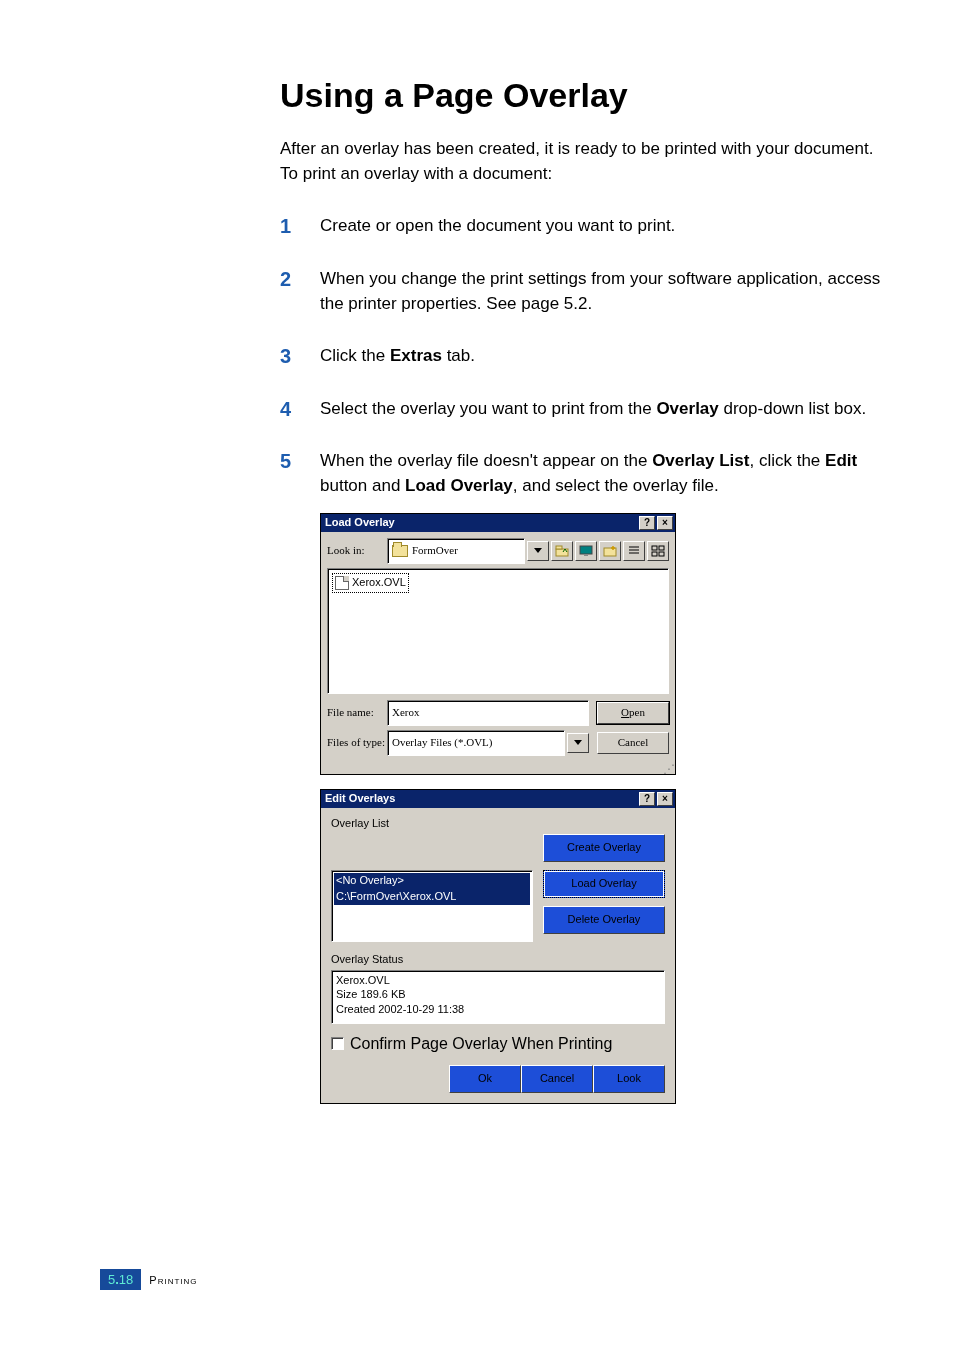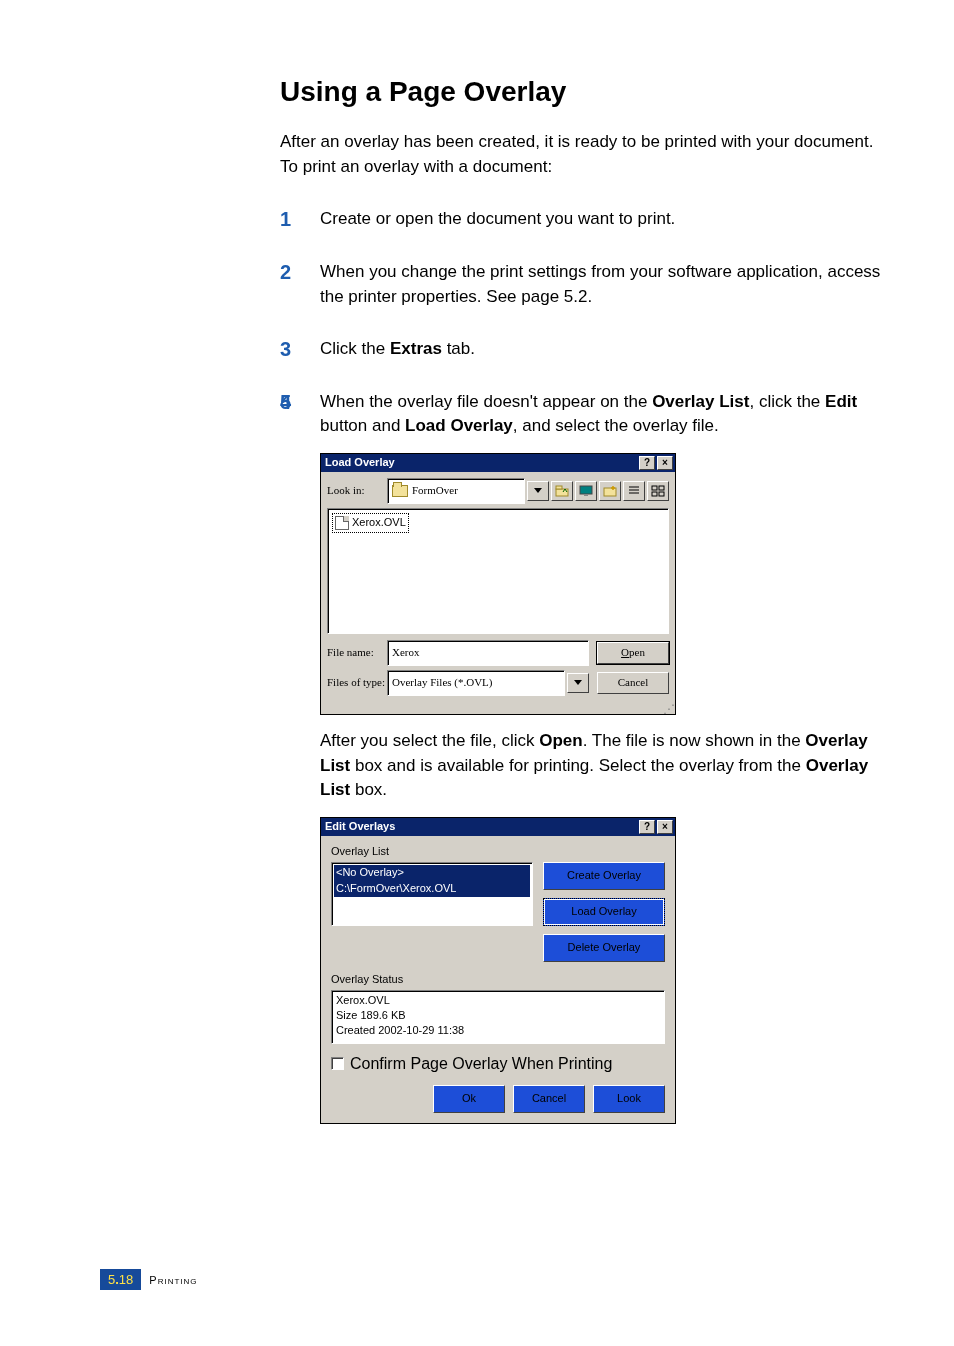--- a/index.html
+++ b/index.html
@@ -1,18 +1,18 @@
 <!DOCTYPE html>
 <html><head>
 <meta charset="utf-8">
 <style>
   * { margin: 0; padding: 0; box-sizing: border-box; }
   html, body { width: 954px; height: 1346px; background: #fff; font-family: Verdana, Geneva, sans-serif; color: #000; }
   .page { position: relative; width: 954px; height: 1346px; padding: 76px 60px 0 280px; }
-  h1 { font-size: 28px; font-weight: bold; margin-bottom: 22px; }
+  h1 { font-size: 34px; font-weight: bold; margin-bottom: 22px; }
   .intro { font-size: 17px; line-height: 1.45; margin-bottom: 28px; }
   ol.steps { list-style: none; counter-reset: step; }
   ol.steps > li { position: relative; padding-left: 40px; margin-bottom: 28px; font-size: 17px; line-height: 1.45; }
   .num { position: absolute; left: 0; top: -2px; font-weight: bold; color: #1e5daf; font-size: 20px; font-family: Verdana, sans-serif; }
   .sub { margin-top: 14px; }
   .dlg { margin-top: 14px; border: 1px solid #000; background: #d4d0c8; font-family: Tahoma, sans-serif; font-size: 11px; color: #000; }
   .titlebar { background: #0a246a; color: #fff; display: flex; align-items: center; height: 18px; padding: 0 2px 0 4px; font-weight: bold; font-size: 11px; }
   .titlebar .t { flex: 1; }
   .tbtn { width: 16px; height: 14px; background: #d4d0c8; border: 1px solid #fff; border-right-color: #404040; border-bottom-color: #404040; margin-left: 2px; display: flex; align-items: center; justify-content: center; color: #000; font-size: 10px; font-weight: bold; line-height: 1; }
   .dlg-body { padding: 6px; }
@@ -26,37 +26,37 @@
   .file-item { display: inline-flex; align-items: center; border: 1px dotted #000; padding: 1px 2px; font-size: 11px; }
   .file-ico { width: 14px; height: 14px; border: 1px solid #666; background: #fff; margin-right: 3px; position: relative; }
   .file-ico::after { content: ""; position: absolute; right: -1px; top: -1px; width: 5px; height: 5px; background: #d4d0c8; border-left: 1px solid #666; border-bottom: 1px solid #666; }
   .btn { width: 72px; height: 22px; background: #d4d0c8; border: 1px solid #fff; border-right-color: #404040; border-bottom-color: #404040; font-size: 11px; display: flex; align-items: center; justify-content: center; margin-left: 8px; }
   .btn-default { box-shadow: 0 0 0 1px #000; }
   .resize { text-align: right; padding: 0 2px 2px 0; color: #808080; font-size: 12px; line-height: 6px; letter-spacing: -2px; }
   
   .dlg2 { width: 356px; }
   .dlg2 .dlg-body { padding: 8px 10px 10px; }
   .sec-lbl { font-size: 11px; margin-bottom: 2px; }
-  .list-box { background: #fff; border: 1px solid #808080; border-right-color: #fff; border-bottom-color: #fff; box-shadow: inset 1px 1px 0 #000; height: 64px; padding: 2px; font-size: 11px; }
+  .list-box { background: #fff; border: 1px solid #808080; border-right-color: #fff; border-bottom-color: #fff; box-shadow: inset 1px 1px 0 #000; height: 72px; padding: 2px; font-size: 11px; margin-top: 36px; }
   .list-box .sel { background: #0a246a; color: #fff; padding: 0 2px; }
   .list-box div { padding: 0 2px; }
   .ov-row { display: flex; }
   .ov-left { flex: 1; margin-right: 10px; }
   .ov-right { width: 122px; display: flex; flex-direction: column; gap: 8px; }
   .btn-w { width: 122px; height: 28px; background: #1d4ed8; border: 1px solid #fff; border-right-color: #404040; border-bottom-color: #404040; font-size: 11px; display: flex; align-items: center; justify-content: center; }
   .btn-focus { border: 1px dotted #000; box-shadow: 0 0 0 1px #fff inset; }
   .status-box { background: #fff; border: 1px solid #808080; border-right-color: #fff; border-bottom-color: #fff; box-shadow: inset 1px 1px 0 #000; height: 54px; padding: 2px 4px; font-size: 11px; line-height: 1.35; margin-bottom: 8px; }
   .chk-row { display: flex; align-items: center; font-size: 16px; margin-bottom: 10px; }
   .chk { width: 13px; height: 13px; background: #fff; border: 1px solid #808080; border-right-color: #fff; border-bottom-color: #fff; box-shadow: inset 1px 1px 0 #404040; margin-right: 6px; }
-  .btn-row { display: flex; justify-content: flex-end; gap: 8px; }
+  .btn-row { display: flex; justify-content: flex-end; gap: 0; }
   .btn-row .btn-w { width: 72px; }
   .folder-ico { width: 16px; height: 12px; background: #f3e29b; border: 1px solid #a08a2a; margin-right: 4px; position: relative; }
   .folder-ico::before { content: ""; position: absolute; top: -4px; left: 0; width: 7px; height: 4px; background: #f3e29b; border: 1px solid #a08a2a; border-bottom: none; }
   .footer { position: absolute; left: 100px; bottom: 56px; display: flex; align-items: center; }
-  .footer .box { background: #164a9a; color: #fde047; font-size: 13px; padding: 3px 8px; font-family: Verdana, sans-serif; }
+  .footer .box { background: #164a9a; color: #5eead4; font-size: 13px; padding: 3px 8px; font-family: Verdana, sans-serif; }
   .footer .box b { font-weight: bold; }
   .footer .cap { font-size: 11px; letter-spacing: 1px; margin-left: 8px; font-variant: small-caps; }
   svg { display: block; }
   .u { text-decoration: underline; }
 </style>
 </head>
 <body>
 
 <div class="page">
   <h1>Using a Page Overlay</h1>
@@ -72,20 +72,23 @@
       <span>When you change the print settings from your software application, access the printer properties. See page 5.2.</span>
     </li>
     <li>
       <span class="num">3</span>
       <span>
         <span>Click the </span><b>Extras</b><span> tab.</span>
       </span>
     </li>
     <li>
       <span class="num">4</span>
+      <span>
+        <span>Select the overlay you want to print from the </span><b>Overlay</b><span> drop-down list box.</span>
+      </span>
     </li>
     <li>
       <span class="num">5</span>
       <span>
         <span>When the overlay file doesn't appear on the </span><b>Overlay List</b><span>, click the </span><b>Edit</b><span> button and </span><b>Load Overlay</b><span>, and select the overlay file.</span>
       </span>
 
       
       <div class="dlg" style="width:356px;">
         <div class="titlebar">
@@ -169,23 +172,20 @@
                   </svg>
                 </div>
             </div>
             <div class="btn">Cancel</div>
           </div>
         </div>
         <div class="resize">⋰</div>
       </div>
 
 
-      <p class="sub">
-        <span>After you select the file, click </span><b>Open</b><span>. The file is now shown in the </span><b>Overlay List</b><span> box and is available for printing. Select the overlay from the </span><b>Overlay List</b><span> box.</span>
-      </p>
 
       
       <div class="dlg dlg2 sub">
         <div class="titlebar">
           <span class="t">Edit Overlays</span>
           <span class="tbtn">?</span>
           <span class="tbtn">×</span>
         </div>
         <div class="dlg-body">
           <div class="sec-lbl">Overlay List</div>

